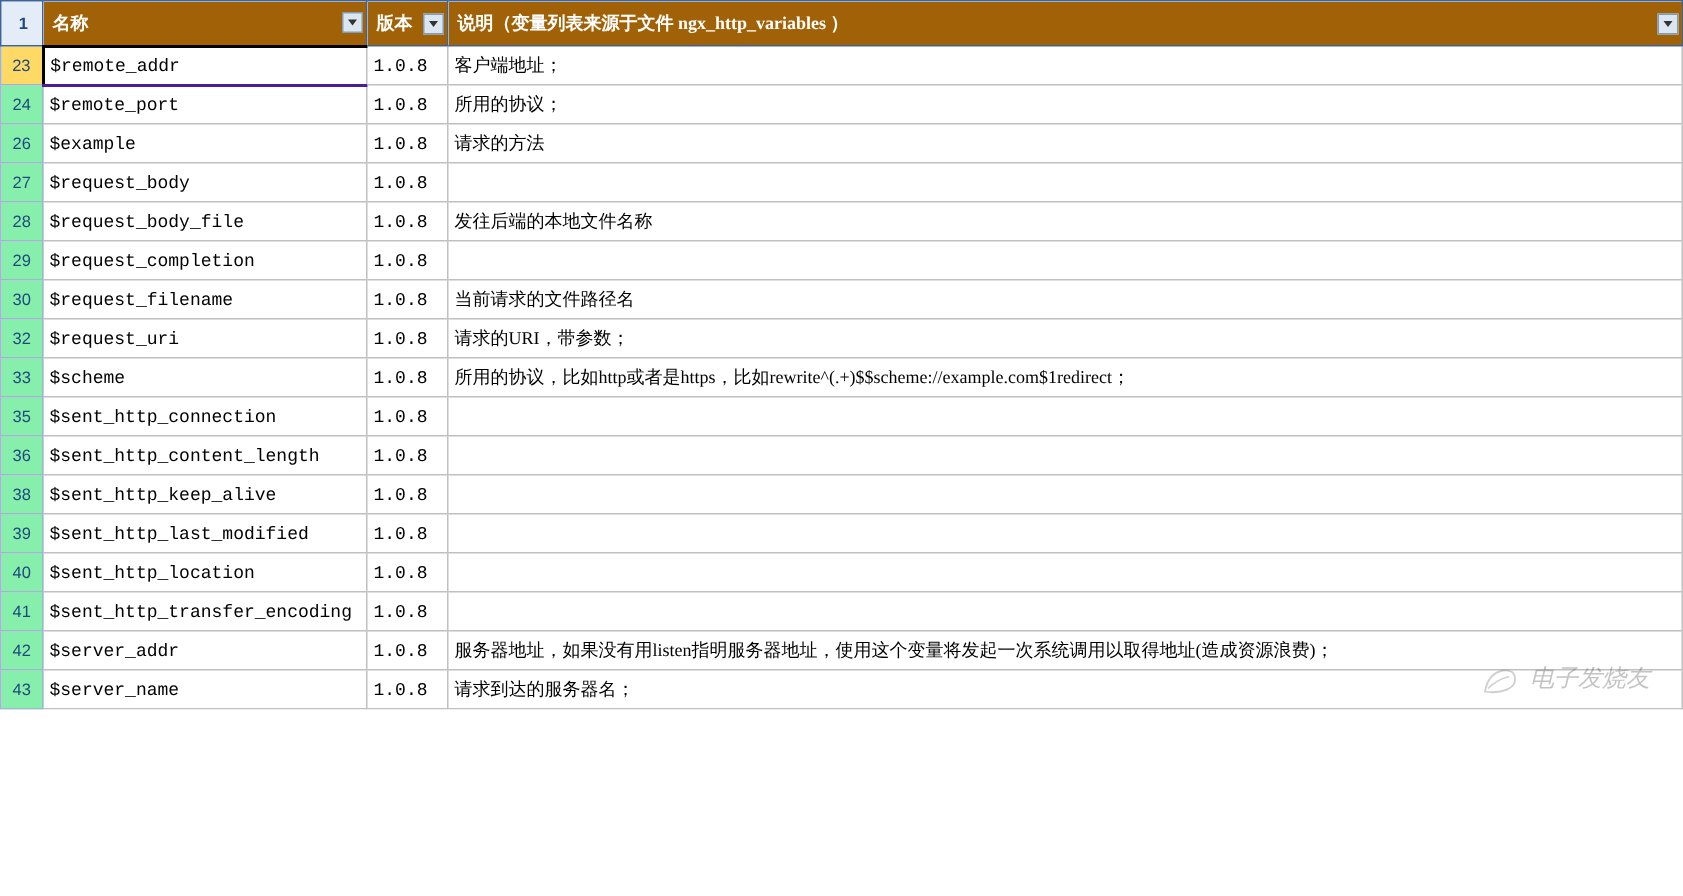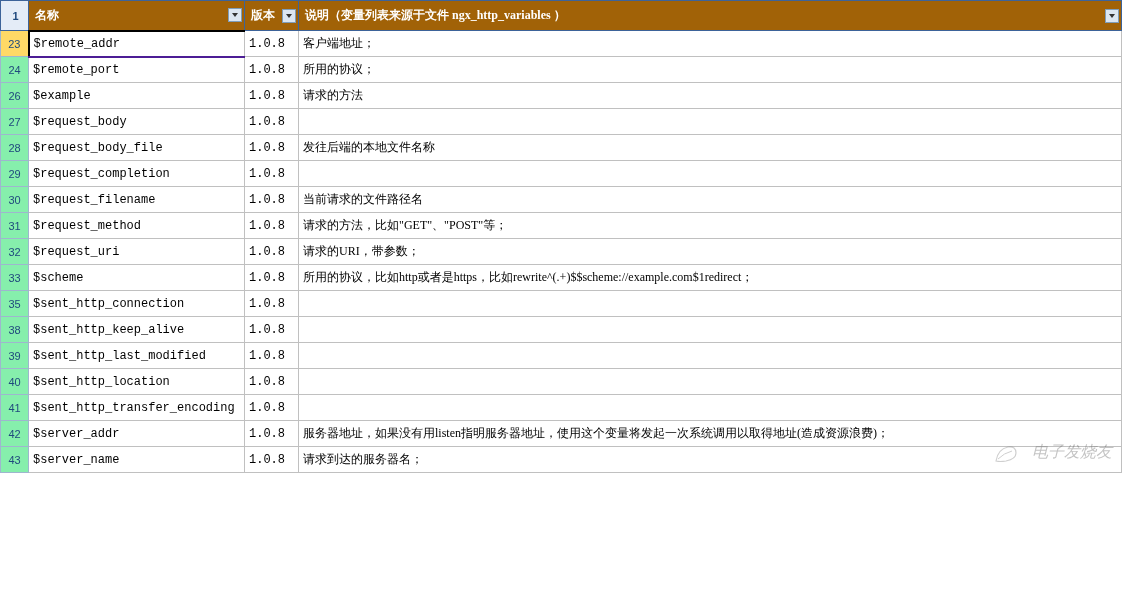--- a/index.html
+++ b/index.html
@@ -77,28 +77,27 @@
       border-top: 2px solid #000;
       border-bottom: 2px solid #4c1d95;
       border-left: 2px solid #000;
     }
     .data-row.selected .row-header {
       background: #ffd966;
     }
     .mono { font-family: "Courier New", monospace; font-size: 12px; }
     .watermark {
       position: absolute;
-      right: 10px;
+      right: 22px;
       bottom: 10px;
       opacity: 0.35;
       font-size: 16px;
       font-style: italic;
       color: #555;
       pointer-events: none;
-      font-family: Liberation Mono, monospace;
     }
     .watermark-icon {
       display: inline-block;
       width: 24px;
       height: 20px;
       vertical-align: middle;
       margin-right: 4px;
     }
   </style>
 </head>
@@ -156,41 +155,41 @@
       <div class="cell col-name mono">$request_completion</div>
       <div class="cell col-version mono">1.0.8</div>
       <div class="cell col-desc"></div>
     </div>
     <div class="row data-row even">
       <div class="cell row-header">30</div>
       <div class="cell col-name mono">$request_filename</div>
       <div class="cell col-version mono">1.0.8</div>
       <div class="cell col-desc">当前请求的文件路径名</div>
     </div>
-    <div class="row data-row odd">
-      <div class="cell row-header">31</div>
-      <div class="cell col-name mono">$request_method</div>
-      <div class="cell col-version mono">1.0.8</div>
-      <div class="cell col-desc">请求的方法，比如"GET"、"POST"等；</div>
-    </div>
     <div class="row data-row even">
       <div class="cell row-header">32</div>
       <div class="cell col-name mono">$request_uri</div>
       <div class="cell col-version mono">1.0.8</div>
       <div class="cell col-desc">请求的URI，带参数；</div>
     </div>
     <div class="row data-row odd">
       <div class="cell row-header">33</div>
       <div class="cell col-name mono">$scheme</div>
       <div class="cell col-version mono">1.0.8</div>
       <div class="cell col-desc">所用的协议，比如http或者是https，比如rewrite^(.+)$$scheme://example.com$1redirect；</div>
     </div>
     <div class="row data-row odd">
       <div class="cell row-header">35</div>
       <div class="cell col-name mono">$sent_http_connection</div>
+      <div class="cell col-version mono">1.0.8</div>
+      <div class="cell col-desc"></div>
+    </div>
+    <div class="row data-row even">
+      <div class="cell row-header">36</div>
+      <div class="cell col-name mono">$sent_http_content_length</div>
       <div class="cell col-version mono">1.0.8</div>
       <div class="cell col-desc"></div>
     </div>
     <div class="row data-row even">
       <div class="cell row-header">38</div>
       <div class="cell col-name mono">$sent_http_keep_alive</div>
       <div class="cell col-version mono">1.0.8</div>
       <div class="cell col-desc"></div>
     </div>
     <div class="row data-row odd">

